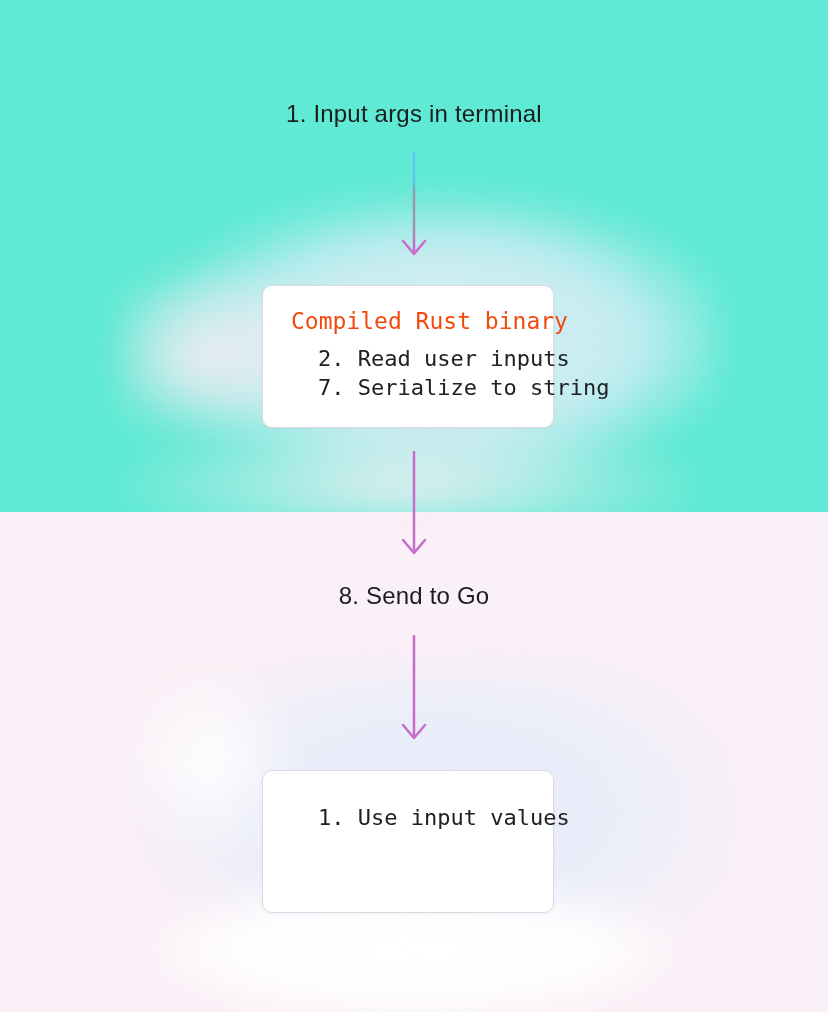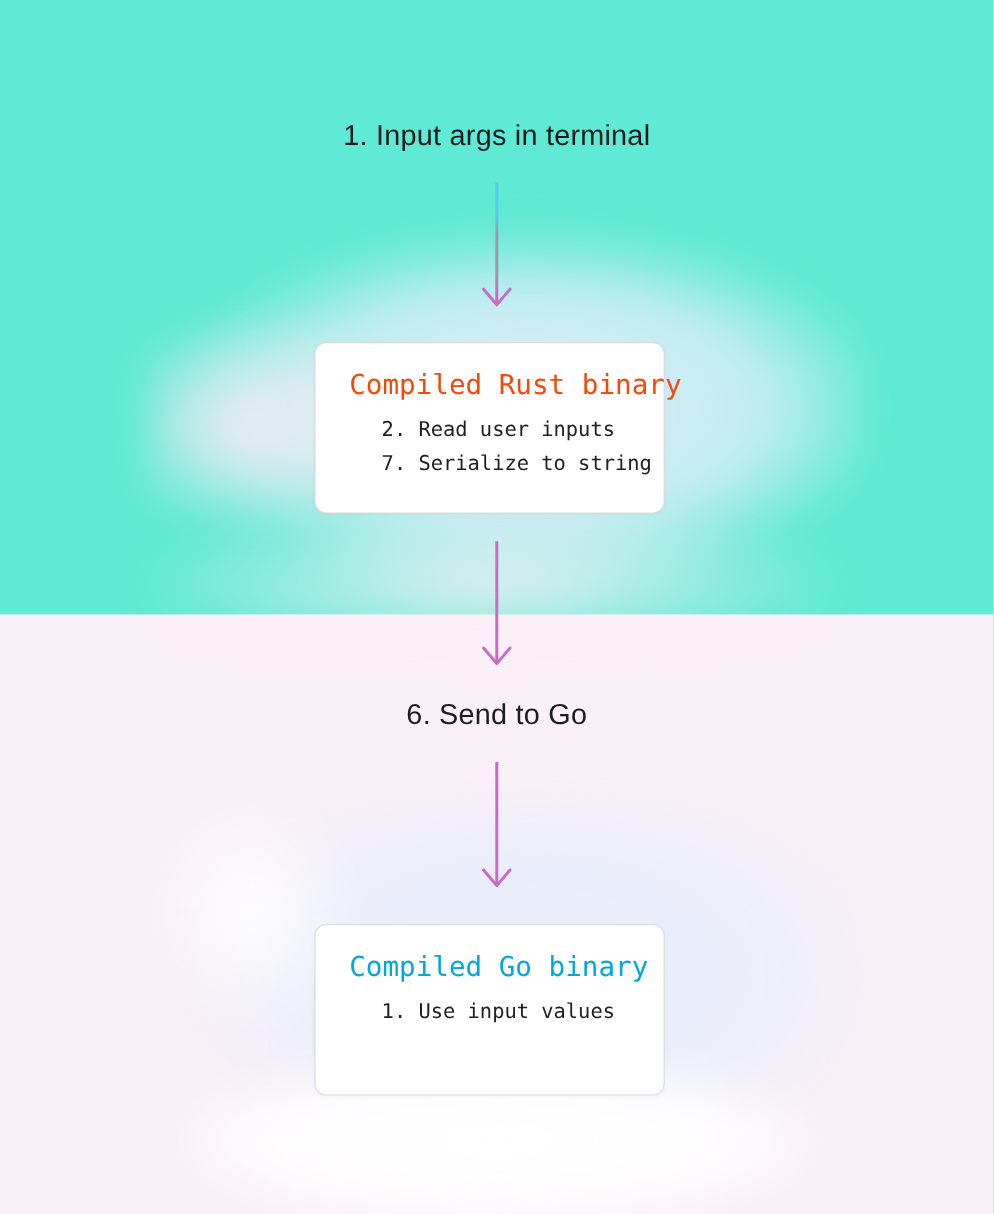--- a/index.html
+++ b/index.html
@@ -87,21 +87,21 @@
     font-size: 23px;
     font-weight: 500;
     white-space: nowrap;
   }
   .box-title-rust { color: #F3490D; }
   .box-title-go   { color: #00A9DB; }
 
   .box-list {
     margin: 10px 0 0 55px;
     font-family: "DejaVu Sans Mono", "Liberation Mono", monospace;
-    font-size: 17px;
+    font-size: 22px;
     line-height: 29px;
     color: #202124;
     white-space: nowrap;
   }
 </style>
 </head>
 <body>
 
 <div class="stage">
 
@@ -140,29 +140,28 @@
     </div>
   </div>
 
   <div class="flow-arrow arrow-2">
     <svg width="28" height="106" viewBox="0 0 28 106">
       <line x1="14" y1="1" x2="14" y2="102" stroke="#C76CC9" stroke-width="2.5"></line>
       <polyline points="3,90 14,103 25,90" fill="none" stroke="#C76CC9" stroke-width="2.5" stroke-linecap="round" stroke-linejoin="round"></polyline>
     </svg>
   </div>
 
-  <div class="step-heading heading-4">6. Send to Go</div>
+  <div class="step-heading heading-4">8. Send to Go</div>
 
   <div class="flow-arrow arrow-3">
     <svg width="28" height="107" viewBox="0 0 28 107">
       <line x1="14" y1="1" x2="14" y2="103" stroke="#C76CC9" stroke-width="2.5"></line>
       <polyline points="3,91 14,104 25,91" fill="none" stroke="#C76CC9" stroke-width="2.5" stroke-linecap="round" stroke-linejoin="round"></polyline>
     </svg>
   </div>
 
   <div class="flow-box box-go">
-    <div class="box-title box-title-go">Compiled Go binary</div>
     <div class="box-list">
       <div>1. Use input values</div>
     </div>
   </div>
 
 </div>
 
 </body></html>

